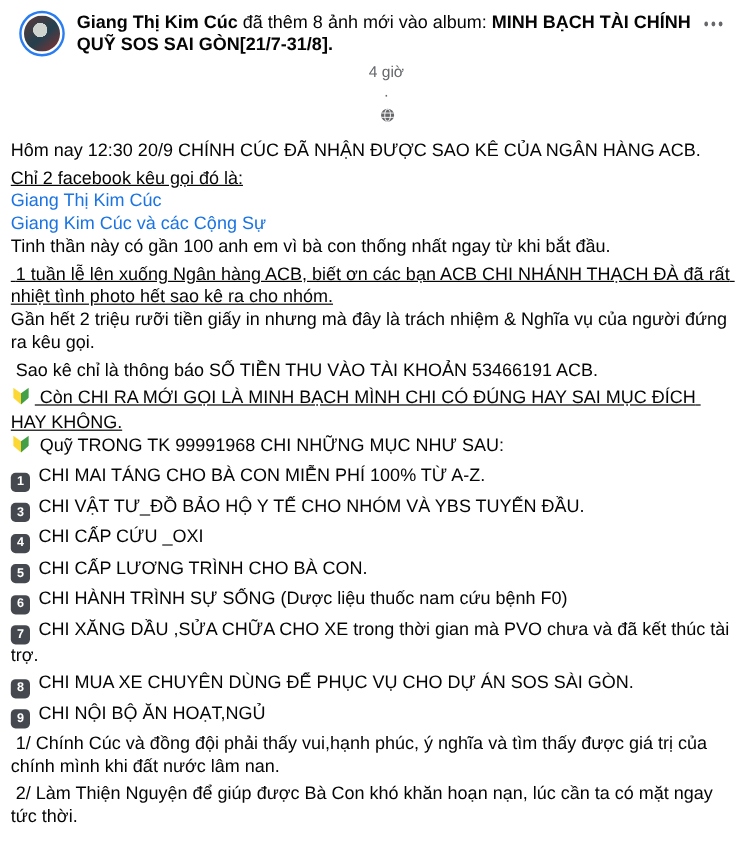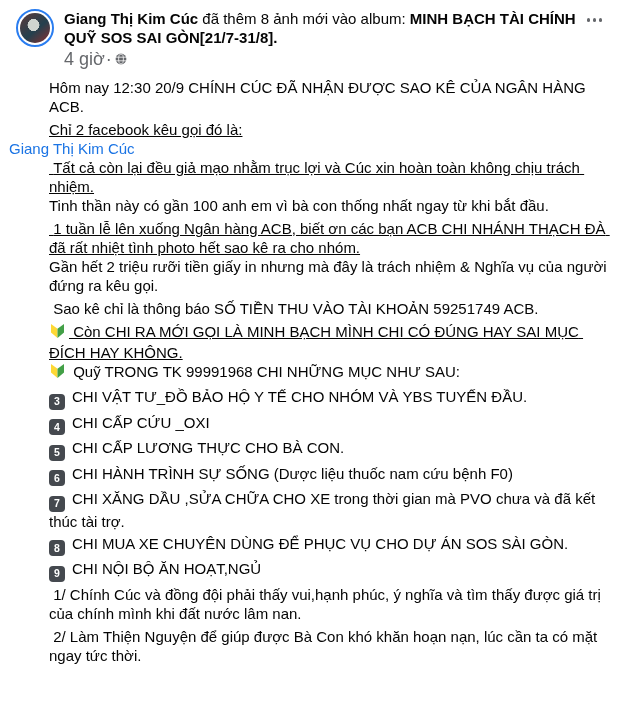--- a/index.html
+++ b/index.html
@@ -18,31 +18,31 @@
   .avatar-img{
     width:30px;height:30px;border-radius:50%;
     background:
       radial-gradient(circle at 45% 40%, #cfd4cf 0 24%, transparent 25%),
       linear-gradient(140deg,#5d3a3a 0%,#24404e 55%,#8a2f2f 100%);
   }
   .header-text{flex:1 1 auto;margin-left:10px;font-size:15px;line-height:19px;min-width:0;padding-right:28px;}
   .byline{color:#050505;}
   .b{font-weight:700;}
   .byline .b{cursor:pointer;}
-  .meta{font-size:18px;color:#65676b;margin-top:3px;display:flex;align-items:flex-end;}
+  .meta{font-size:13px;color:#65676b;margin-top:3px;display:flex;align-items:center;flex-direction:column;}
   .meta .sep{margin:0 1px;}
   .globe{margin-left:2px;display:inline-block;}
   .more{
     position:absolute;top:12px;right:14px;display:flex;gap:2.5px;align-items:center;
     padding:6px 4px;cursor:pointer;
   }
   .more i{width:3.5px;height:3.5px;border-radius:50%;background:#65676b;display:block;}
   
   .post{padding:9px 10px 0 9px;font-size:15px;line-height:19px;}
-  .post > div{white-space:pre-wrap;word-wrap:break-word;margin-left:40px;}
+  .post > div{white-space:pre-wrap;word-wrap:break-word;}
   .para{margin:0 0 4px 0;}
   .line{margin:0;text-decoration:underline;}
   a.plink{color:#1b74e4;text-decoration:none;display:block;cursor:pointer;}
   .li{margin:0 0 3px 0;}
   .keycap{
     display:inline-flex;align-items:center;justify-content:center;
     width:16px;height:16px;border-radius:4px;background:#45494f;
     color:#fff;font-size:10.5px;font-weight:700;vertical-align:-3px;
     margin-right:7px;font-family:"Liberation Sans","DejaVu Sans",sans-serif;
   }
@@ -79,40 +79,41 @@
     <i></i>
       <i></i>
       <i></i>
   </div>
 
   <div class="post">
     <div class="para">Hôm nay 12:30 20/9 CHÍNH CÚC ĐÃ NHẬN ĐƯỢC SAO KÊ CỦA NGÂN HÀNG ACB.</div>
 
     <div class="line">Chỉ 2 facebook kêu gọi đó là:</div>
     <a class="plink line">Giang Thị Kim Cúc</a>
-    <div class="line"> Tất cả còn lại đều giả mạo nhằm trục lợi và Cúc xin hoàn toàn không chịu trách nhiệm.</div>
+    <a class="plink line">Giang Kim Cúc và các Cộng Sự</a>
     <div class="para">Tinh thần này có gần 100 anh em vì bà con thống nhất ngay từ khi bắt đầu.</div>
 
     <div class="line"> 1 tuần lễ lên xuống Ngân hàng ACB, biết ơn các bạn ACB CHI NHÁNH THẠCH ĐÀ đã rất nhiệt tình photo hết sao kê ra cho nhóm.</div>
     <div class="para">Gần hết 2 triệu rưỡi tiền giấy in nhưng mà đây là trách nhiệm &amp; Nghĩa vụ của người đứng ra kêu gọi.</div>
 
-    <div class="para"> Sao kê chỉ là thông báo SỐ TIỀN THU VÀO TÀI KHOẢN 59251749 ACB.</div>
+    <div class="para"> Sao kê chỉ là thông báo SỐ TIỀN THU VÀO TÀI KHOẢN 53466191 ACB.</div>
 
     <div class="line"><span class="em"><svg width="13" height="15" viewBox="0 0 14 16">
             <polygon points="0,0 7,5 7,15 0,9" fill="#fdd835"></polygon>
             <polygon points="7,5 14,0 14,9 7,15" fill="#43a047"></polygon>
           </svg></span><span> Còn CHI RA MỚI GỌI LÀ MINH BẠCH MÌNH CHI CÓ ĐÚNG HAY SAI MỤC ĐÍCH HAY KHÔNG.</span></div>
     <div class="para"><span class="em"><svg width="13" height="15" viewBox="0 0 14 16">
             <polygon points="0,0 7,5 7,15 0,9" fill="#fdd835"></polygon>
             <polygon points="7,5 14,0 14,9 7,15" fill="#43a047"></polygon>
           </svg></span><span> Quỹ TRONG TK 99991968 CHI NHỮNG MỤC NHƯ SAU:</span></div>
 
+    <div class="li"><span class="keycap">1</span><span>CHI MAI TÁNG CHO BÀ CON MIỄN PHÍ 100% TỪ A-Z.</span></div>
     <div class="li"><span class="keycap">3</span><span>CHI VẬT TƯ_ĐỒ BẢO HỘ Y TẾ CHO NHÓM VÀ YBS TUYẾN ĐẦU.</span></div>
     <div class="li"><span class="keycap">4</span><span>CHI CẤP CỨU _OXI</span></div>
-    <div class="li"><span class="keycap">5</span><span>CHI CẤP LƯƠNG THỰC CHO BÀ CON.</span></div>
+    <div class="li"><span class="keycap">5</span><span>CHI CẤP LƯƠNG TRÌNH CHO BÀ CON.</span></div>
     <div class="li"><span class="keycap">6</span><span>CHI HÀNH TRÌNH SỰ SỐNG (Dược liệu thuốc nam cứu bệnh F0)</span></div>
     <div class="li"><span class="keycap">7</span><span>CHI XĂNG DẦU ,SỬA CHỮA CHO XE trong thời gian mà PVO chưa và đã kết thúc tài trợ.</span></div>
     <div class="li"><span class="keycap">8</span><span>CHI MUA XE CHUYÊN DÙNG ĐỂ PHỤC VỤ CHO DỰ ÁN SOS SÀI GÒN.</span></div>
     <div class="li"><span class="keycap">9</span><span>CHI NỘI BỘ ĂN HOẠT,NGỦ</span></div>
 
 
     <div class="para"> 1/ Chính Cúc và đồng đội phải thấy vui,hạnh phúc, ý nghĩa và tìm thấy được giá trị của chính mình khi đất nước lâm nan.</div>
     <div class="para"> 2/ Làm Thiện Nguyện để giúp được Bà Con khó khăn hoạn nạn, lúc cần ta có mặt ngay tức thời.</div>
 
   </div>

